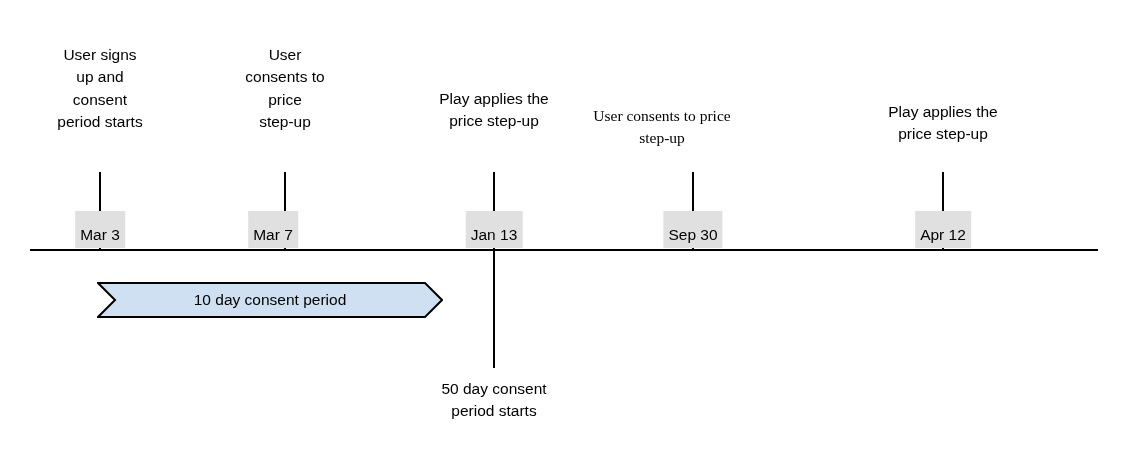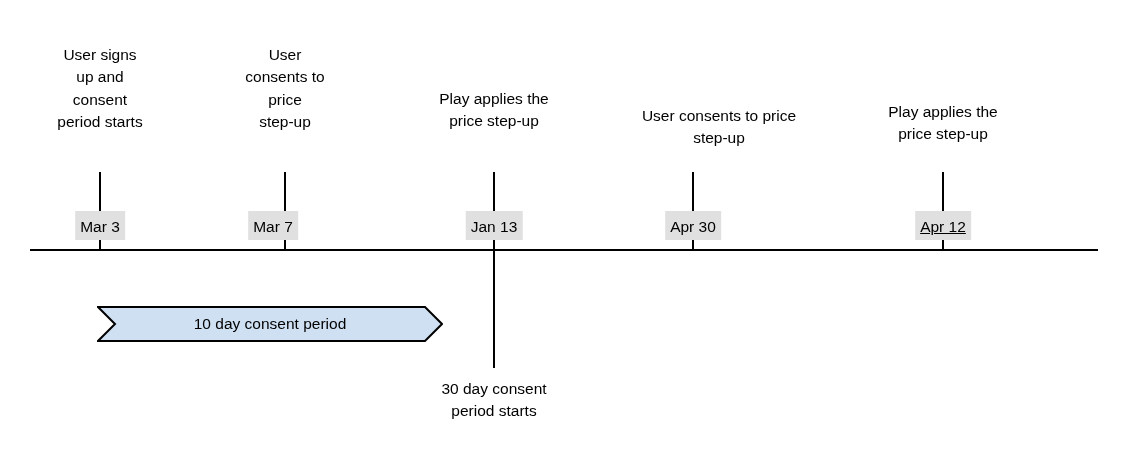--- a/index.html
+++ b/index.html
@@ -51,21 +51,21 @@
 
   
   .date-chip {
     position: absolute;
     top: 211px;
     transform: translateX(-50%);
     background: #e0e0e0;
     color: #000000;
     font-size: 15.5px;
     line-height: 1;
-    padding: 8px 5px 5px 5px;
+    padding: 16px 5px 5px 5px;
     white-space: nowrap;
   }
 
   
   .below-caption {
     position: absolute;
     text-align: center;
     font-size: 15.5px;
     line-height: 1.45;
     white-space: pre-line;
@@ -112,34 +112,34 @@
 price
 step-up</div>
   <div class="tick tick-upper" style="left:284px;"></div>
   <div class="date-chip" style="left:273px;">Mar 7</div>
 
   <div class="event-caption" style="left:494px; top:88px; width:200px;">Play applies the
 price step-up</div>
   <div class="tick tick-through" style="left:493px;"></div>
   <div class="date-chip" style="left:494px;">Jan 13</div>
 
-  <div class="event-caption" style="left:719px; top:105px; width:250px;">User consents to price
+  <div class="event-caption" style="left:662px; top:105px; width:250px;font-family:Liberation Serif, serif;">User consents to price
 step-up</div>
   <div class="tick tick-upper" style="left:692px;"></div>
-  <div class="date-chip" style="left:693px;">Apr 30</div>
+  <div class="date-chip" style="left:693px;">Sep 30</div>
 
   <div class="event-caption" style="left:943px; top:101px; width:200px;">Play applies the
 price step-up</div>
   <div class="tick tick-upper" style="left:942px;"></div>
-  <div class="date-chip" style="left:943px;text-decoration:underline;">Apr 12</div>
+  <div class="date-chip" style="left:943px;">Apr 12</div>
 
-  <div class="chevron" style="left:97px; width:346px;margin-top:24px;">
+  <div class="chevron" style="left:97px; width:346px;">
     <svg width="346" height="36" viewBox="0 0 346 36" preserveAspectRatio="none">
       <polygon points="1,1 328,1 345,18 328,35 1,35 18,18" fill="#cfe0f2" stroke="#000000" stroke-width="2" stroke-linejoin="miter"></polygon>
     </svg>
     <div class="chevron-label">10 day consent period</div>
   </div>
 
 
-  <div class="below-caption" style="left:494px; top:378px; width:220px;">30 day consent
+  <div class="below-caption" style="left:494px; top:378px; width:220px;">50 day consent
 period starts</div>
 
 </div>
 
 </body></html>

